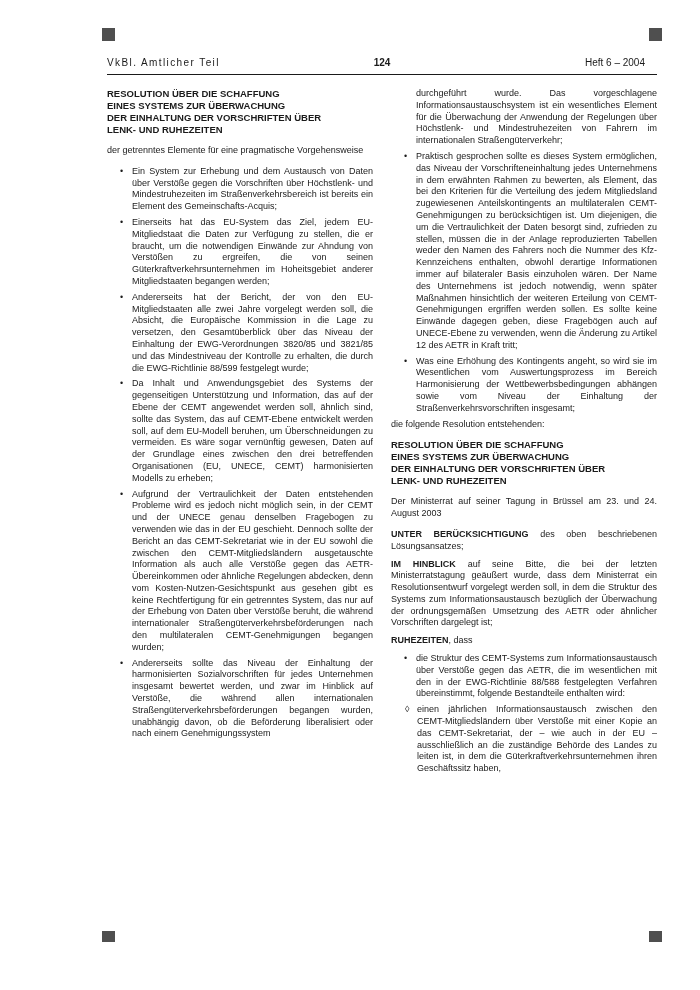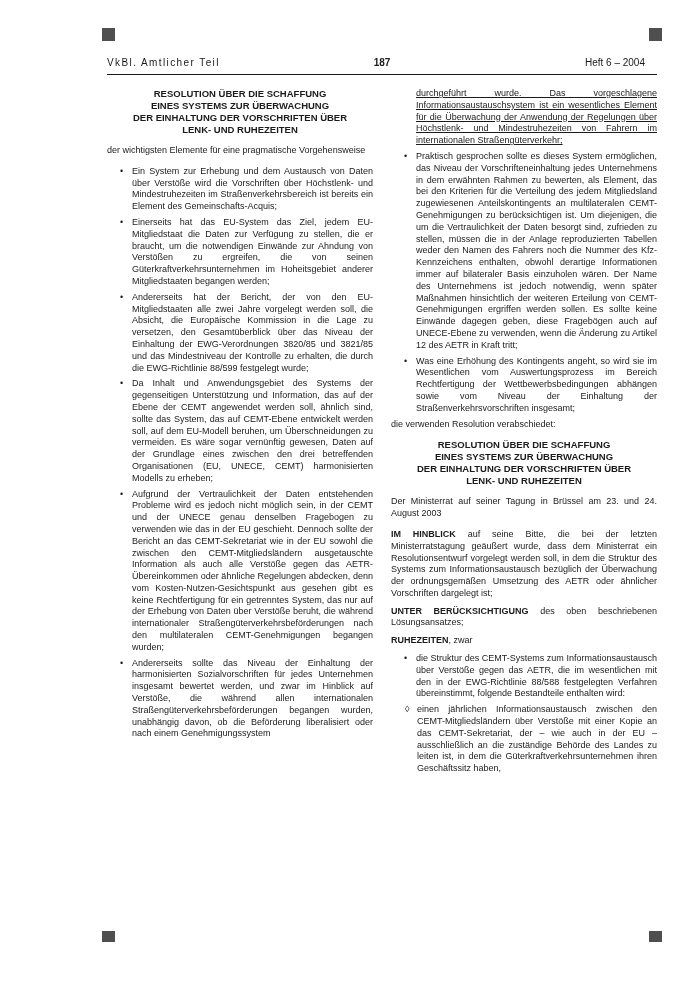--- a/index.html
+++ b/index.html
@@ -15,68 +15,68 @@
 
   .header { position: absolute; left: 75px; top: 56px; width: 550px; height: 19px;
             border-bottom: 1px solid #1a1a1a; font-size: 10px; }
   .header .h-left   { position: absolute; left: 0; top: 1px; letter-spacing: 1.4px; }
   .header .h-center { position: absolute; left: 0; right: 0; top: 1px; text-align: center; font-weight: bold; }
   .header .h-right  { position: absolute; right: 12px; top: 1px; }
 
   .columns { position: absolute; left: 75px; top: 88px; width: 550px; display: flex; gap: 18px; }
   .col { width: 266px; font-size: 9px; line-height: 11.8px; }
 
-  .doc-title { font-weight: bold; font-size: 9.5px; line-height: 12px; text-align: center; margin-bottom: 9px; }
+  .doc-title { font-weight: bold; font-size: 9.5px; line-height: 12px; text-align: left; margin-bottom: 9px; }
   .para { text-align: justify; hyphens: auto; -webkit-hyphens: auto; }
   .mb4 { margin-bottom: 4px; }
   .mb6 { margin-bottom: 6px; }
   .mb9 { margin-bottom: 9px; }
 
   .bullet { display: flex; margin: 0 0 4px 13px; }
   .bullet .marker { flex: 0 0 12px; }
   .bullet .btext { flex: 1; text-align: justify; hyphens: auto; -webkit-hyphens: auto; }
-  .continuation { margin-left: 25px; text-decoration: underline; }
+  .continuation { margin-left: 25px; }
   .sub { margin-left: 14px; }
   .bold-lead { font-weight: bold; }
 
   .footer-bar { position: absolute; left: 75px; top: 963px; width: 550px; height: 22px;
                 background: #737373; color: #ffffff; font-size: 13.5px;
                 display: flex; align-items: center; justify-content: center; }
 </style>
 </head>
 <body>
 
 <div class="page">
 
   <div class="corner tl"></div>
   <div class="corner tr"></div>
   <div class="corner bl"></div>
   <div class="corner br"></div>
 
   <div class="header">
     <span class="h-left">VkBl. Amtlicher Teil</span>
-    <span class="h-center">187</span>
+    <span class="h-center">124</span>
     <span class="h-right">Heft 6 – 2004</span>
   </div>
 
   <div class="columns">
 
     <div class="col">
       <div class="doc-title">
         <div>RESOLUTION ÜBER DIE SCHAFFUNG</div>
         <div>EINES SYSTEMS ZUR ÜBERWACHUNG</div>
         <div>DER EINHALTUNG DER VORSCHRIFTEN ÜBER</div>
         <div>LENK- UND RUHEZEITEN</div>
       </div>
 
-      <p class="para mb9">der wichtigsten Elemente für eine pragmatische Vorgehensweise</p>
+      <p class="para mb9">der getrenntes Elemente für eine pragmatische Vorgehensweise</p>
 
       <div class="bullet">
         <span class="marker">•</span>
-        <span class="btext">Ein System zur Erhebung und dem Austausch von Daten über Verstöße wird die Vorschriften über Höchstlenk- und Mindestruhezeiten im Straßenverkehrsbereich ist bereits ein Element des Gemeinschafts-Acquis;</span>
+        <span class="btext">Ein System zur Erhebung und dem Austausch von Daten über Verstöße gegen die Vorschriften über Höchstlenk- und Mindestruhezeiten im Straßenverkehrsbereich ist bereits ein Element des Gemeinschafts-Acquis;</span>
       </div>
       <div class="bullet">
         <span class="marker">•</span>
         <span class="btext">Einerseits hat das EU-System das Ziel, jedem EU-Mitgliedstaat die Daten zur Verfügung zu stellen, die er braucht, um die notwendigen Einwände zur Ahndung von Verstößen zu ergreifen, die von seinen Güterkraftverkehrsunternehmen im Hoheitsgebiet anderer Mitgliedstaaten begangen werden;</span>
       </div>
       <div class="bullet">
         <span class="marker">•</span>
         <span class="btext">Andererseits hat der Bericht, der von den EU-Mitgliedstaaten alle zwei Jahre vorgelegt werden soll, die Absicht, die Europäische Kommission in die Lage zu versetzen, den Gesamtüberblick über das Niveau der Einhaltung der EWG-Verordnungen 3820/85 und 3821/85 und das Mindestniveau der Kontrolle zu erhalten, die durch die EWG-Richtlinie 88/599 festgelegt wurde;</span>
       </div>
       <div class="bullet">
@@ -95,42 +95,42 @@
 
     <div class="col">
       <p class="para continuation mb4">durchgeführt wurde. Das vorgeschlagene Informationsaustauschsystem ist ein wesentliches Element für die Überwachung der Anwendung der Regelungen über Höchstlenk- und Mindestruhezeiten von Fahrern im internationalen Straßengüterverkehr;</p>
 
       <div class="bullet">
         <span class="marker">•</span>
         <span class="btext">Praktisch gesprochen sollte es dieses System ermöglichen, das Niveau der Vorschrifteneinhaltung jedes Unternehmens in dem erwähnten Rahmen zu bewerten, als Element, das bei den Kriterien für die Verteilung des jedem Mitgliedsland zugewiesenen Anteilskontingents an multilateralen CEMT-Genehmigungen zu berücksichtigen ist. Um diejenigen, die um die Vertraulichkeit der Daten besorgt sind, zufrieden zu stellen, müssen die in der Anlage reproduzierten Tabellen weder den Namen des Fahrers noch die Nummer des Kfz-Kennzeichens enthalten, obwohl derartige Informationen immer auf bilateraler Basis einzuholen wären. Der Name des Unternehmens ist jedoch notwendig, wenn später Maßnahmen hinsichtlich der weiteren Erteilung von CEMT-Genehmigungen ergriffen werden sollen. Es sollte keine Einwände dagegen geben, diese Fragebögen auch auf UNECE-Ebene zu verwenden, wenn die Änderung zu Artikel 12 des AETR in Kraft tritt;</span>
       </div>
       <div class="bullet mb6">
         <span class="marker">•</span>
-        <span class="btext">Was eine Erhöhung des Kontingents angeht, so wird sie im Wesentlichen vom Auswertungsprozess im Bereich Rechtfertigung der Wettbewerbsbedingungen abhängen sowie vom Niveau der Einhaltung der Straßenverkehrsvorschriften insgesamt;</span>
+        <span class="btext">Was eine Erhöhung des Kontingents angeht, so wird sie im Wesentlichen vom Auswertungsprozess im Bereich Harmonisierung der Wettbewerbsbedingungen abhängen sowie vom Niveau der Einhaltung der Straßenverkehrsvorschriften insgesamt;</span>
       </div>
 
-      <p class="para mb9">die verwenden Resolution verabschiedet:</p>
+      <p class="para mb9">die folgende Resolution entstehenden:</p>
 
       <div class="doc-title">
         <div>RESOLUTION ÜBER DIE SCHAFFUNG</div>
         <div>EINES SYSTEMS ZUR ÜBERWACHUNG</div>
         <div>DER EINHALTUNG DER VORSCHRIFTEN ÜBER</div>
         <div>LENK- UND RUHEZEITEN</div>
       </div>
 
       <p class="para mb9">Der Ministerrat auf seiner Tagung in Brüssel am 23. und 24. August 2003</p>
 
       <p class="para mb6">
+        <span class="bold-lead">UNTER BERÜCKSICHTIGUNG</span><span> des oben beschriebenen Lösungsansatzes;</span>
+      </p>
+      <p class="para mb6">
         <span class="bold-lead">IM HINBLICK</span><span> auf seine Bitte, die bei der letzten Ministerratstagung geäußert wurde, dass dem Ministerrat ein Resolutionsentwurf vorgelegt werden soll, in dem die Struktur des Systems zum Informationsaustausch bezüglich der Überwachung der ordnungsgemäßen Umsetzung des AETR oder ähnlicher Vorschriften dargelegt ist;</span>
       </p>
       <p class="para mb6">
-        <span class="bold-lead">UNTER BERÜCKSICHTIGUNG</span><span> des oben beschriebenen Lösungsansatzes;</span>
-      </p>
-      <p class="para mb6">
-        <span class="bold-lead">RUHEZEITEN</span><span>, zwar</span>
+        <span class="bold-lead">RUHEZEITEN</span><span>, dass</span>
       </p>
 
       <div class="bullet">
         <span class="marker">•</span>
         <span class="btext">die Struktur des CEMT-Systems zum Informationsaustausch über Verstöße gegen das AETR, die im wesentlichen mit den in der EWG-Richtlinie 88/588 festgelegten Verfahren übereinstimmt, folgende Bestandteile enthalten wird:</span>
       </div>
 
       <div class="bullet sub">
         <span class="marker">◊</span>
         <span class="btext">einen jährlichen Informationsaustausch zwischen den CEMT-Mitgliedsländern über Verstöße mit einer Kopie an das CEMT-Sekretariat, der – wie auch in der EU – ausschließlich an die zuständige Behörde des Landes zu leiten ist, in dem die Güterkraftverkehrsunternehmen ihren Geschäftssitz haben,</span>

